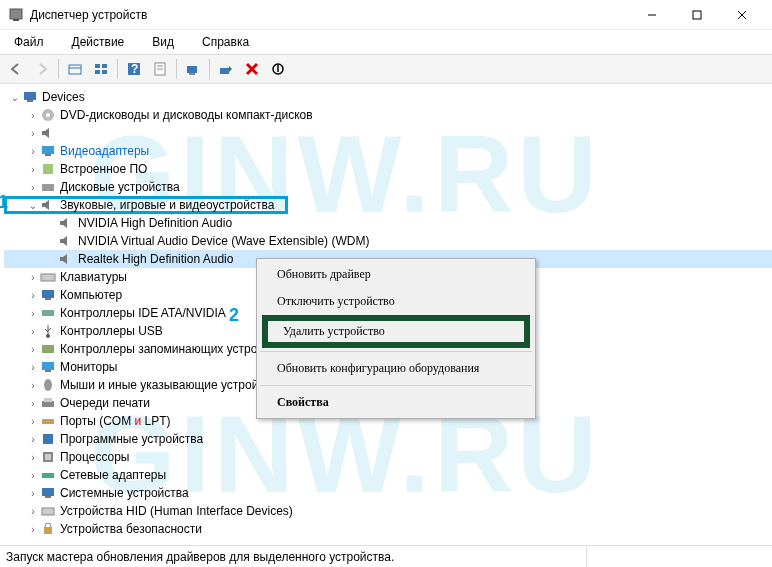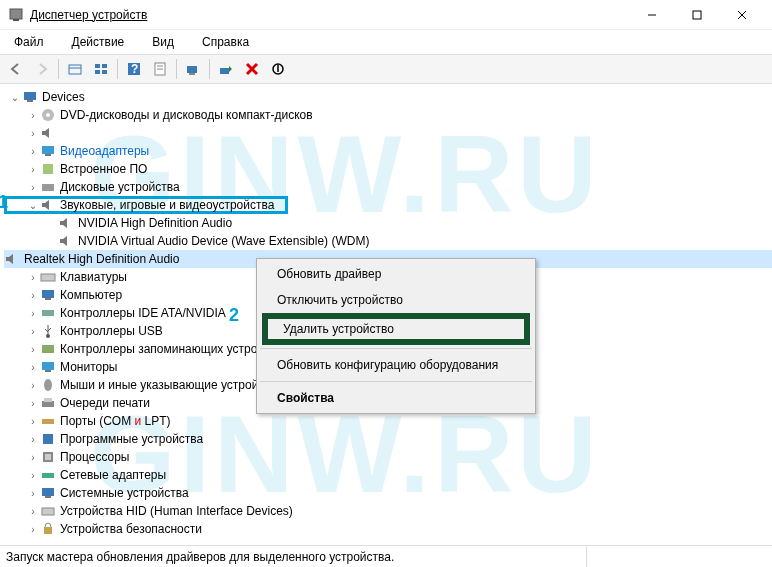--- a/index.html
+++ b/index.html
@@ -1,35 +1,35 @@
 <!DOCTYPE html>
 <html><head>
 <meta charset="utf-8">
 <style>
 * { box-sizing: border-box; margin: 0; padding: 0; font-family: "Segoe UI", Tahoma, sans-serif; font-size: 12px; }
 body { width: 772px; height: 567px; background: #fff; position: relative; overflow: hidden; }
-.titlebar { height: 30px; display: flex; align-items: center; padding: 0 8px; border-bottom: 1px solid #eee; text-decoration: underline; }
+.titlebar { height: 30px; display: flex; align-items: center; padding: 0 8px; border-bottom: 1px solid #eee; }
 .titlebar .icon { width: 16px; height:16px; margin-right:6px; }
 .titlebar .title { flex:1; }
 .winbtn { width: 45px; height: 28px; display: flex; align-items: center; justify-content: center; }
 .menubar { display:flex; gap:12px; padding:2px 6px; }
 .menuitem { padding:3px 8px; }
 .toolbar { display:flex; align-items:center; gap:2px; padding:2px 4px; border-top:1px solid #e0e0e0; border-bottom:1px solid #e0e0e0; background:#f5f5f5; }
 .tbtn { width:24px; height:24px; display:flex; align-items:center; justify-content:center; border:1px solid transparent; }
 .sep { width:1px; height:20px; background:#ccc; margin:0 2px; }
 .tree { padding: 4px 0 4px 4px; position:relative; }
 .row { display:flex; align-items:center; height:18px; white-space: nowrap;}
 .twisty { width:14px; text-align:center; color:#666; font-size:10px; cursor:default;}
 .ticon { width:16px; height:16px; margin-right:4px; flex:none;}
 .sel { background:#cde8ff; }
 .hl1 { border:3px solid #00a0d8; }
 .hl2 { border:6px solid #14532d; }
 .annot { position:absolute; color:#00a0d8; font-weight:bold; font-size:18px;}
 .ctxmenu { position:absolute; background:#f0f0f0; border:1px solid #b0b0b0; box-shadow:2px 2px 4px rgba(0,0,0,0.25); padding:2px; }
-.ctxitem { padding:6px 18px; white-space:nowrap;}
+.ctxitem { padding:6px 18px; white-space:nowrap;font-family:Liberation Serif, serif;}
 .ctxsep { height:1px; background:#d0d0d0; margin:3px 1px;}
 .statusbar { position:absolute; bottom:0; left:0; right:0; height:22px; border-top:1px solid #ddd; display:flex; align-items:center; padding:0 6px; font-size:12px; background:#fff;justify-content:flex-end;}
 .statusbar .cell2 { border-left:1px solid #ddd; height:100%; width:180px; margin-left:auto;}
 .watermark { position:absolute; font-size:110px; font-weight:900; color:rgba(0,163,210,0.12); letter-spacing:4px; pointer-events:none; white-space:nowrap; }
 </style>
 </head>
 <body>
 
 <div class="watermark" style="top:110px; left:90px;">GINW.RU</div>
 <div class="watermark" style="top:390px; left:90px;">GINW.RU</div>
@@ -197,21 +197,21 @@
           <path d="M2 6 L5 6 L9 3 L9 13 L5 10 L2 10 Z" fill="#777"></path>
         </svg></span>
       <span>NVIDIA High Definition Audio</span>
     </div>
   <div class="row" style="padding-left:54px">
       <span class="ticon"><svg width="16" height="16">
           <path d="M2 6 L5 6 L9 3 L9 13 L5 10 L2 10 Z" fill="#777"></path>
         </svg></span>
       <span>NVIDIA Virtual Audio Device (Wave Extensible) (WDM)</span>
     </div>
-  <div class="row sel" style="">
+  <div class="row sel" style="padding-left:54px">
       <span class="ticon"><svg width="16" height="16">
           <path d="M2 6 L5 6 L9 3 L9 13 L5 10 L2 10 Z" fill="#777"></path>
         </svg></span>
       <span>Realtek High Definition Audio</span>
     </div>
 
   <div class="row" style="padding-left:22px">
       <span class="twisty">›</span>
       <span class="ticon"><svg width="16" height="16">
           <rect x="1" y="5" width="14" height="7" fill="#ccc" stroke="#888"></rect>

